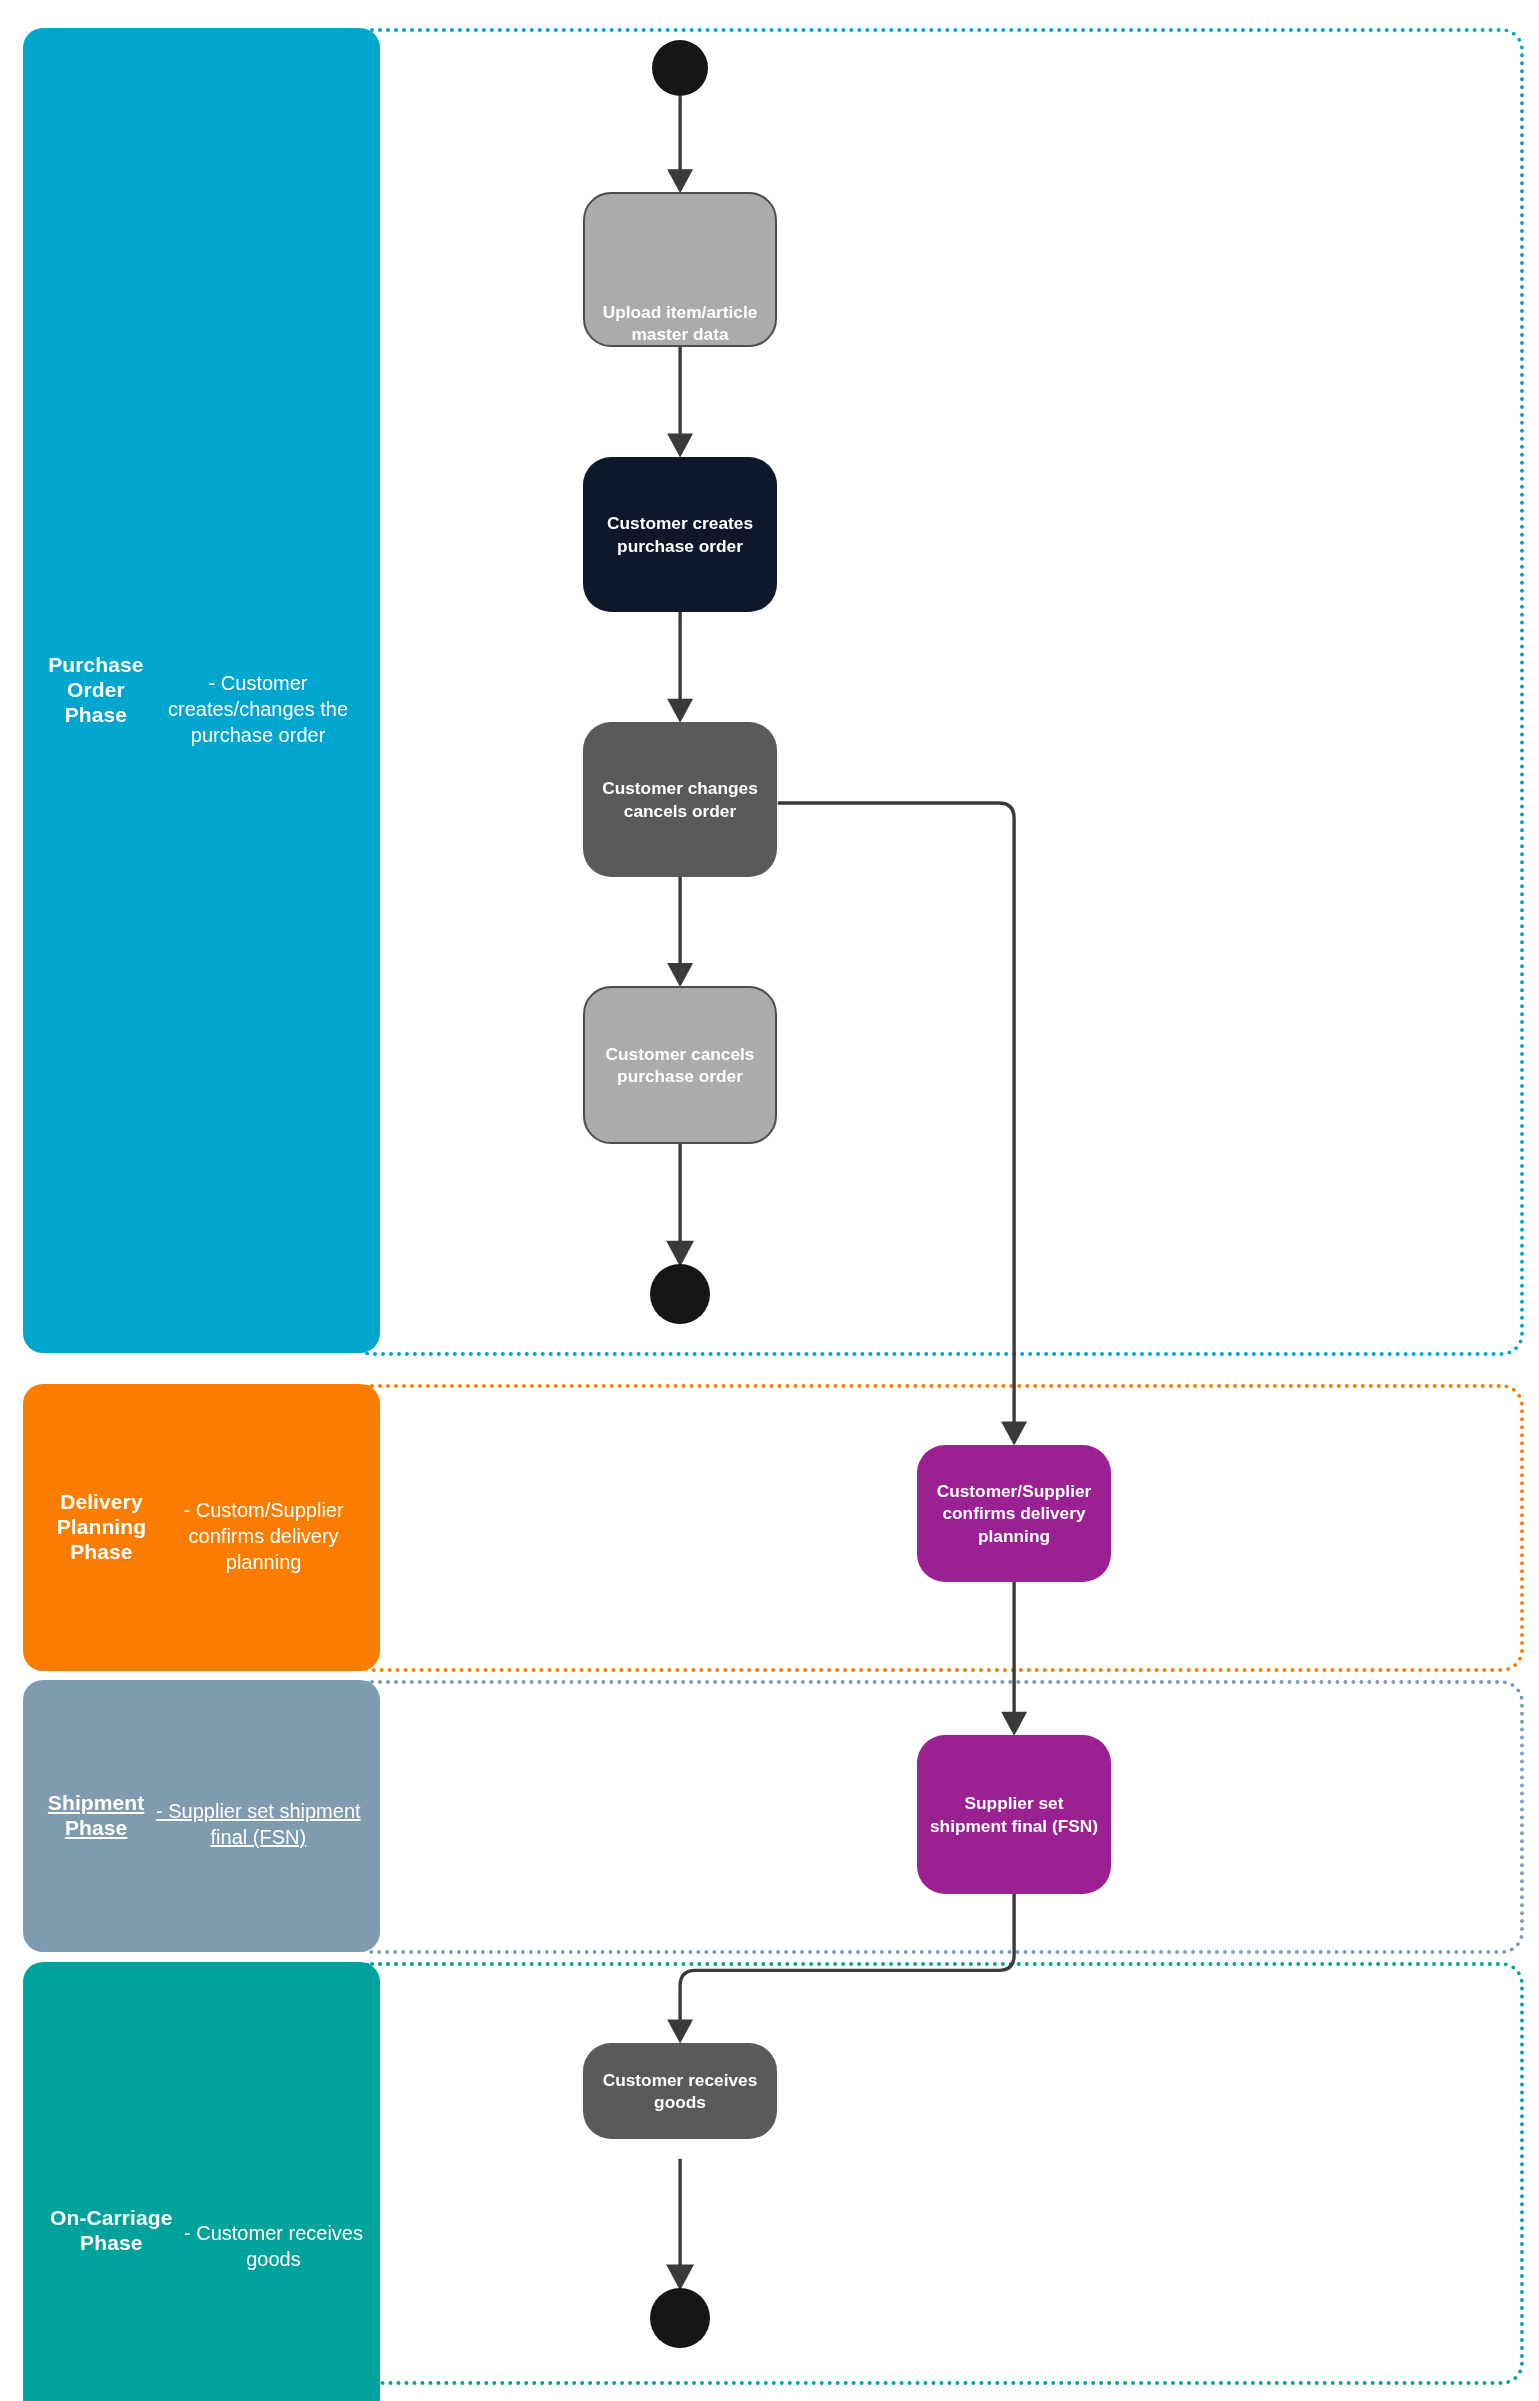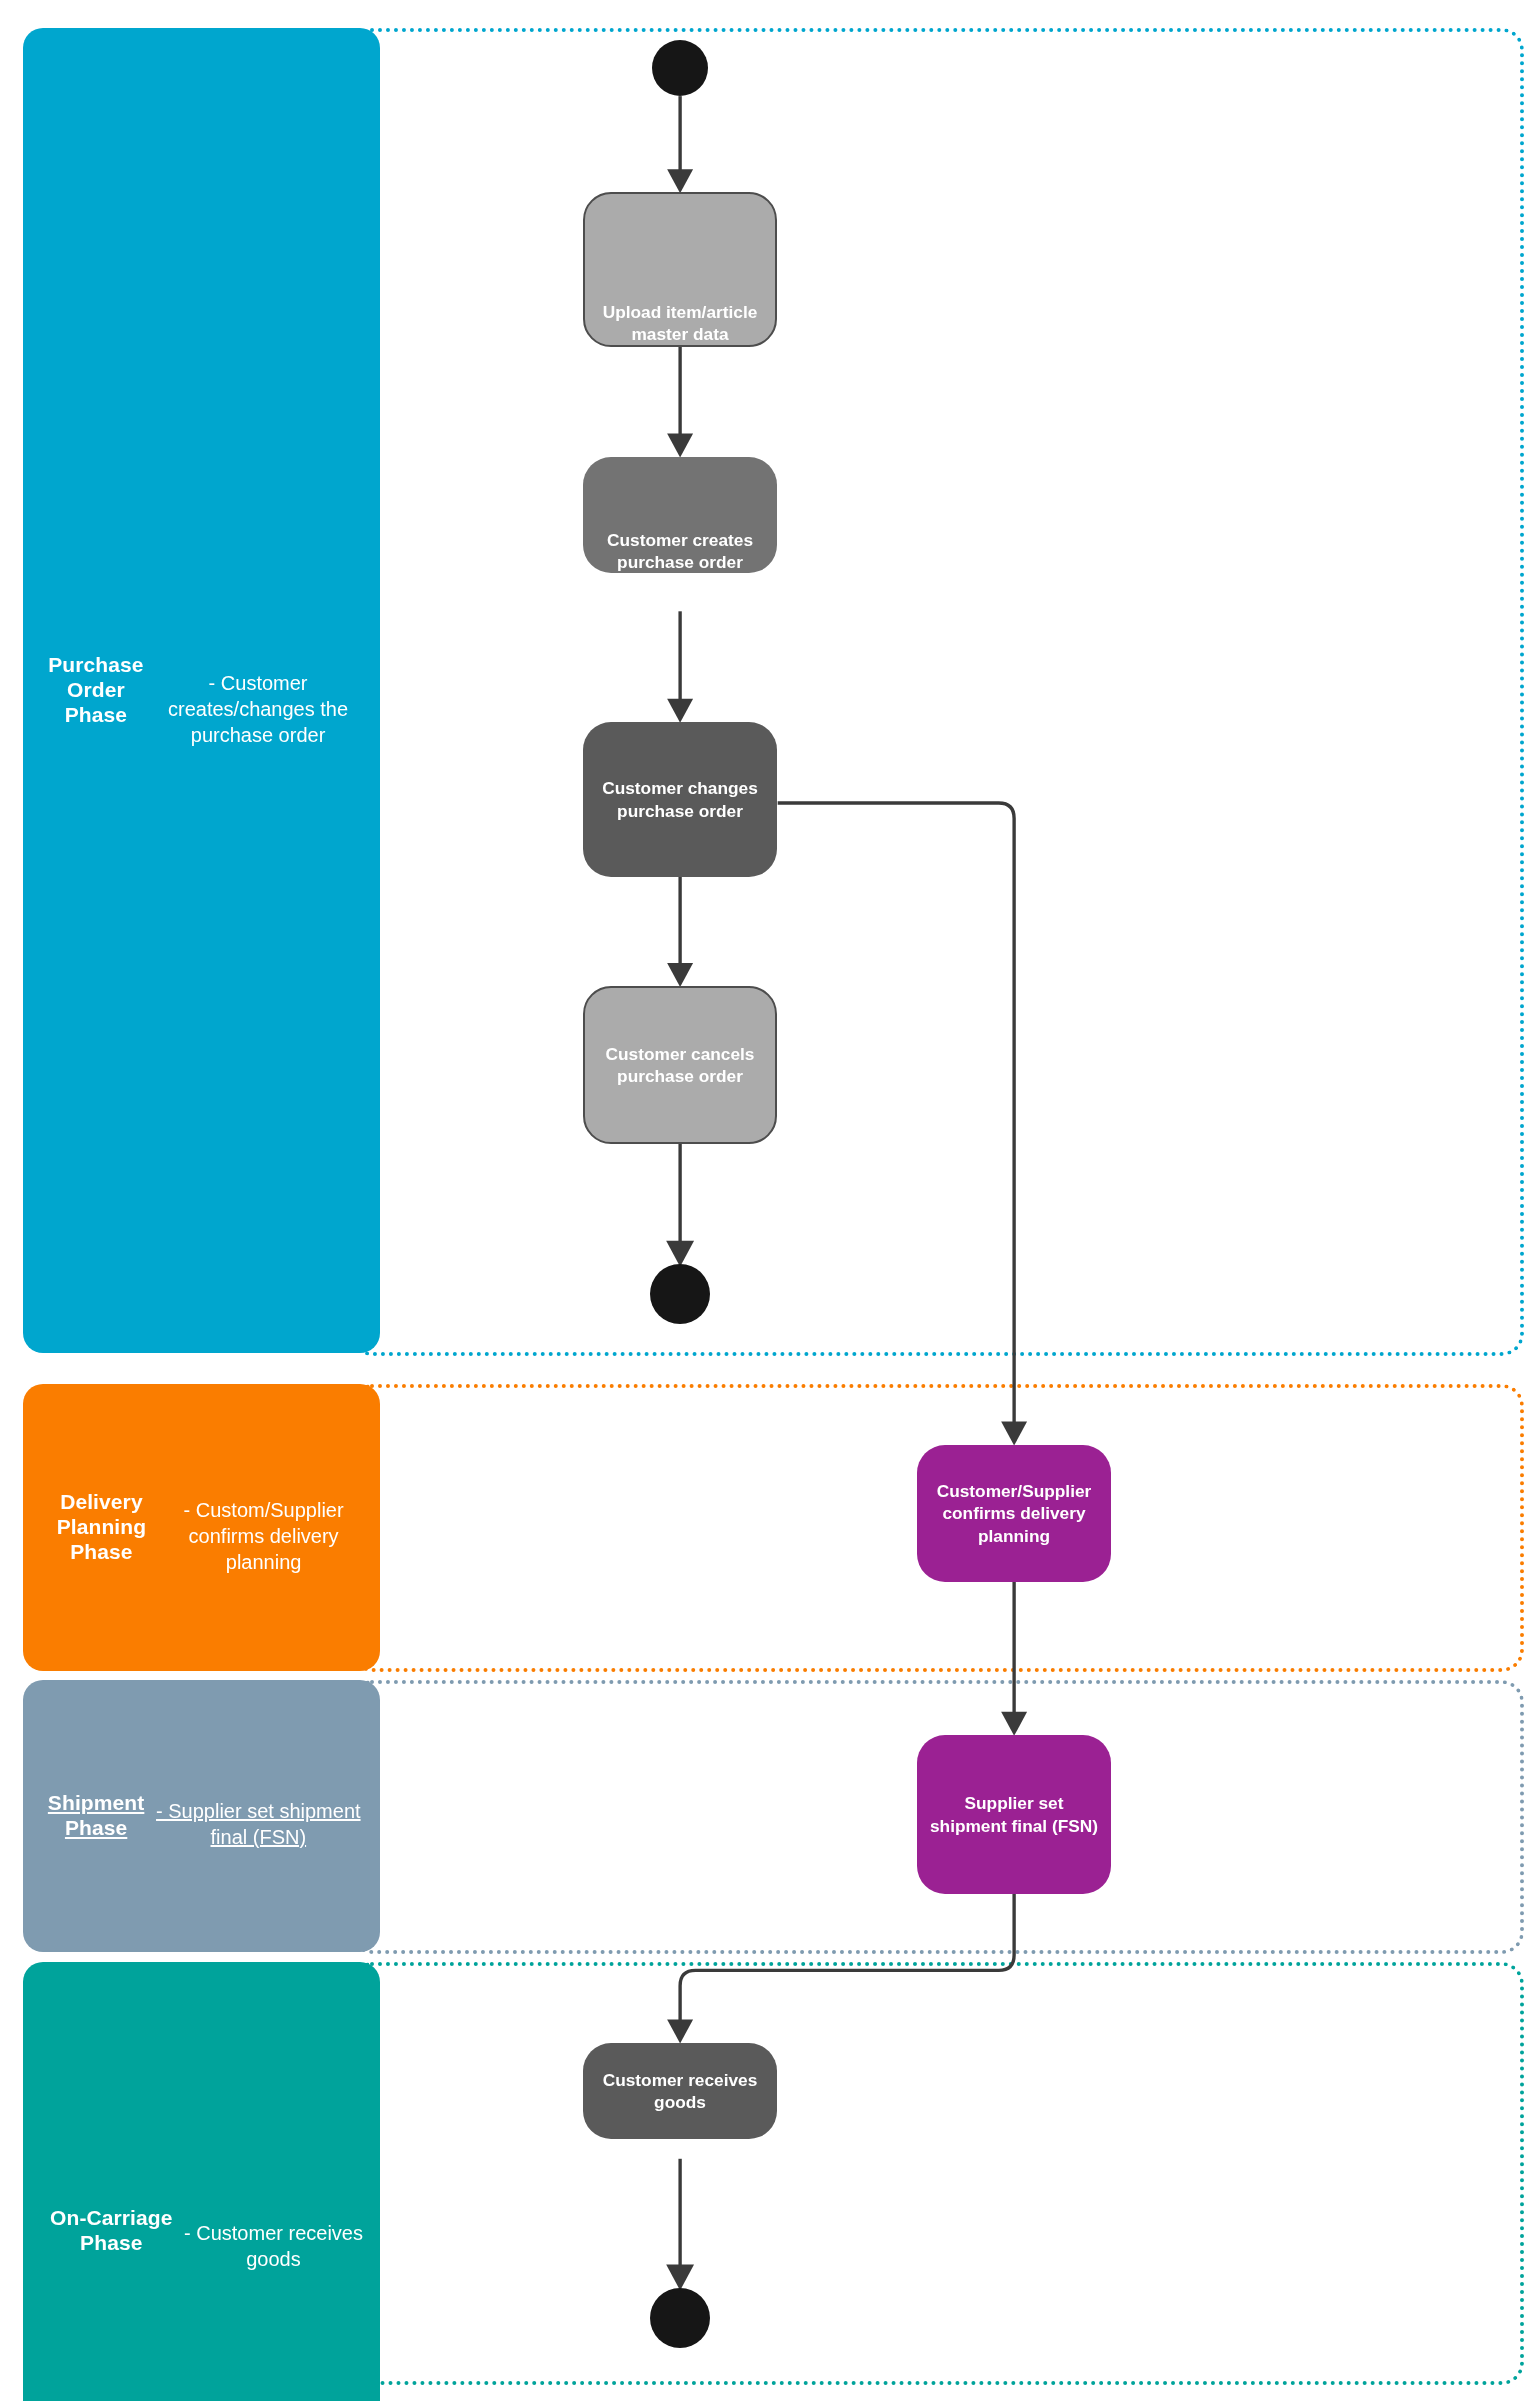--- a/index.html
+++ b/index.html
@@ -137,26 +137,26 @@
   </svg>
 
   <div class="terminator" style="left:652px;top:40px;width:56px;height:56px;"></div>
   <div class="terminator" style="left:650px;top:1264px;width:60px;height:60px;"></div>
   <div class="terminator" style="left:650px;top:2288px;width:60px;height:60px;"></div>
 
   <div class="node bordered" style="left:583px;top:192px;width:194px;height:155px;background:#ABABAB;align-items:flex-end;">
     <span>Upload item/article master data</span>
   </div>
 
-  <div class="node" style="left:583px;top:457px;width:194px;height:116px;background:#737373;align-items:flex-end;">
+  <div class="node" style="left:583px;top:457px;width:194px;height:155px;background:#0f172a;">
     <span>Customer creates purchase order</span>
   </div>
 
   <div class="node" style="left:583px;top:722px;width:194px;height:155px;background:#5A5A5A;">
-    <span>Customer changes purchase order</span>
+    <span>Customer changes cancels order</span>
   </div>
 
   <div class="node bordered" style="left:583px;top:986px;width:194px;height:158px;background:#ABABAB;">
     <span>Customer cancels purchase order</span>
   </div>
 
   <div class="node" style="left:917px;top:1445px;width:194px;height:137px;background:#9B2193;">
     <span>Customer/Supplier confirms delivery planning</span>
   </div>
 

